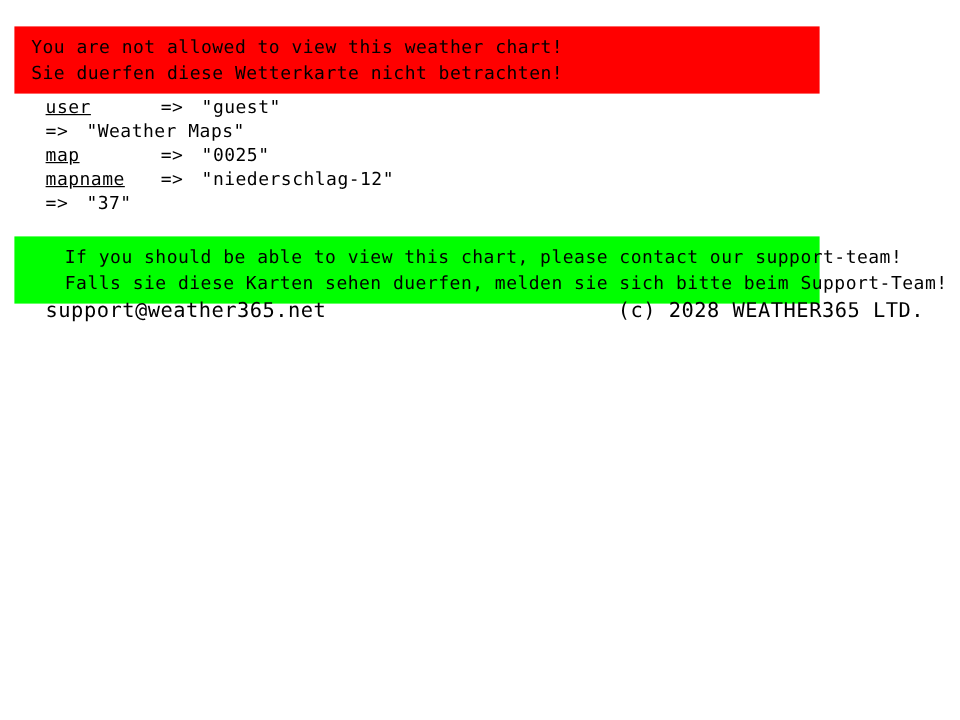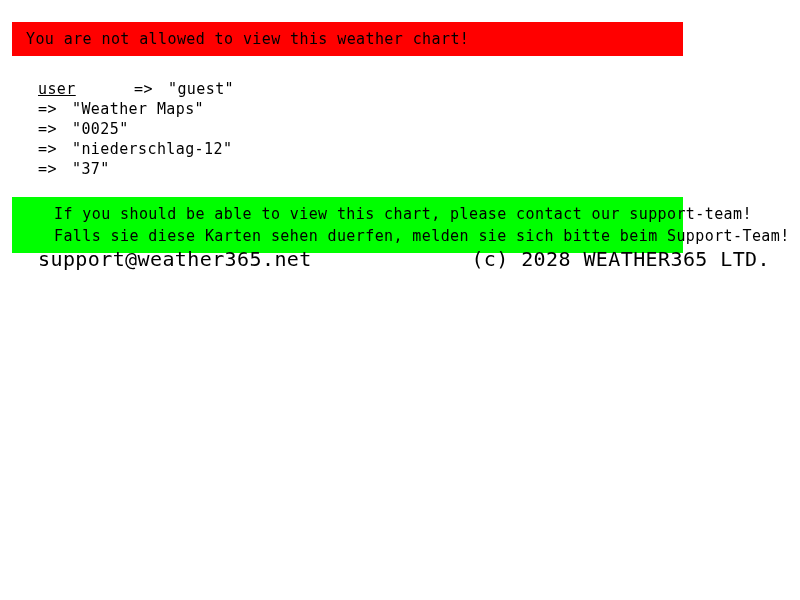--- a/index.html
+++ b/index.html
@@ -68,52 +68,55 @@
     white-space: pre;
     letter-spacing: 0.4px;
   }
   .footer {
     position: absolute;
     left: 38px;
     top: 249px;
     width: 732px;
     display: flex;
     justify-content: space-between;
-    font-size: 20px;
+    font-size: 17px;
     line-height: 20px;
   }
   .footer span {
     white-space: pre;
     letter-spacing: 0.4px;
   }
 </style>
 </head>
 <body>
 
 <div class="page">
 
   <div class="banner banner-error" style="background: rgb(255, 0, 0);">
     <div class="banner-line">You are not allowed to view this weather chart!</div>
+    <div class="banner-line">Sie duerfen diese Wetterkarte nicht betrachten!</div>
   </div>
 
   <div class="params">
     <div class="param-row">
       <span class="param-key">user</span>
       <span class="param-arrow">=&gt;</span>
       <span class="param-val">"guest"</span>
     </div>
     <div class="param-row">
       <span class="param-arrow">=&gt;</span>
       <span class="param-val">"Weather Maps"</span>
     </div>
     <div class="param-row">
+      <span class="param-key">map</span>
       <span class="param-arrow">=&gt;</span>
       <span class="param-val">"0025"</span>
     </div>
     <div class="param-row">
+      <span class="param-key">mapname</span>
       <span class="param-arrow">=&gt;</span>
       <span class="param-val">"niederschlag-12"</span>
     </div>
     <div class="param-row">
       <span class="param-arrow">=&gt;</span>
       <span class="param-val">"37"</span>
     </div>
   </div>
 
   <div class="banner banner-info" style="background: rgb(0, 255, 0);">

